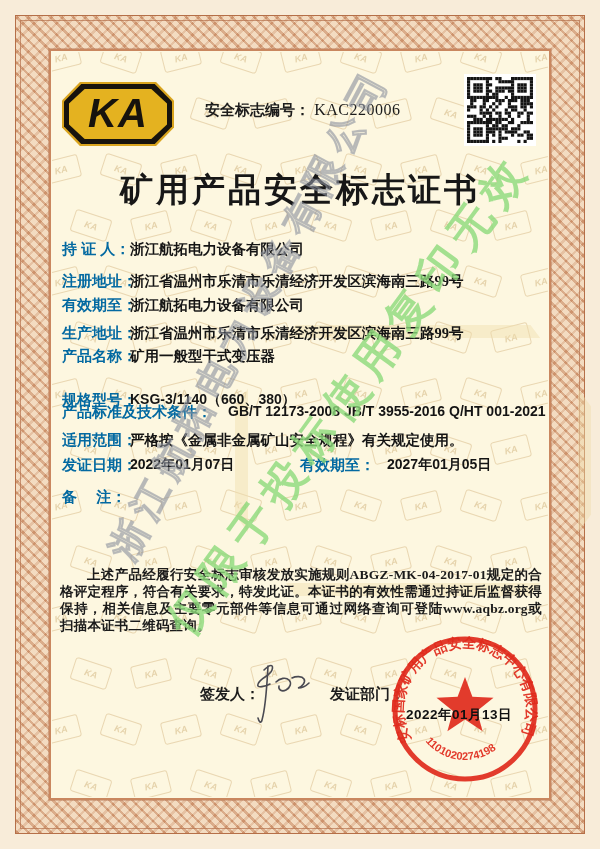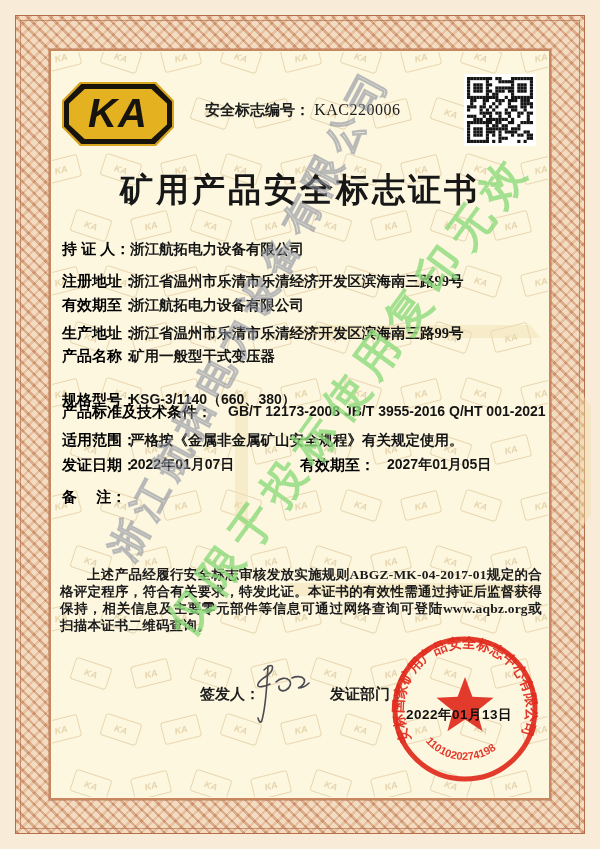--- a/index.html
+++ b/index.html
@@ -52,21 +52,21 @@
   .ka-l3 span{font-size:40px;font-weight:900;font-style:italic;color:#17130d;letter-spacing:1px;transform:translateY(-1px);}
   
   .serial{position:absolute;left:205px;top:101px;font-size:15px;font-weight:bold;white-space:nowrap;}
   .serial .num{font-family:"Liberation Serif",serif;font-size:16px;font-weight:normal;letter-spacing:.5px;}
   
   .qr{position:absolute;left:464px;top:74px;width:72px;height:72px;background:#fff;display:flex;align-items:center;justify-content:center;}
   
   .title{position:absolute;left:0;top:168px;width:100%;text-align:center;font-size:33px;font-weight:900;letter-spacing:3px;color:#171717;}
   
   .row{position:absolute;left:62px;width:478px;white-space:nowrap;}
-  .lbl{font-size:15px;font-weight:bold;color:#000000;}
+  .lbl{font-size:15px;font-weight:bold;color:#0369a1;}
   .val{font-family:"Liberation Serif",serif;font-size:14.5px;font-weight:bold;color:#141414;}
   .val.sans{font-family:"Liberation Sans",sans-serif;font-size:14px;}
   .pos-v{position:absolute;top:0;}
   
   .para{
     position:absolute;left:60px;top:566px;width:482px;z-index:4;
     font-family:"Liberation Serif",serif;font-size:13.5px;font-weight:bold;
     line-height:17px;text-indent:2em;color:#1b1b1b;text-align:justify;letter-spacing:.2px;
   }
   

